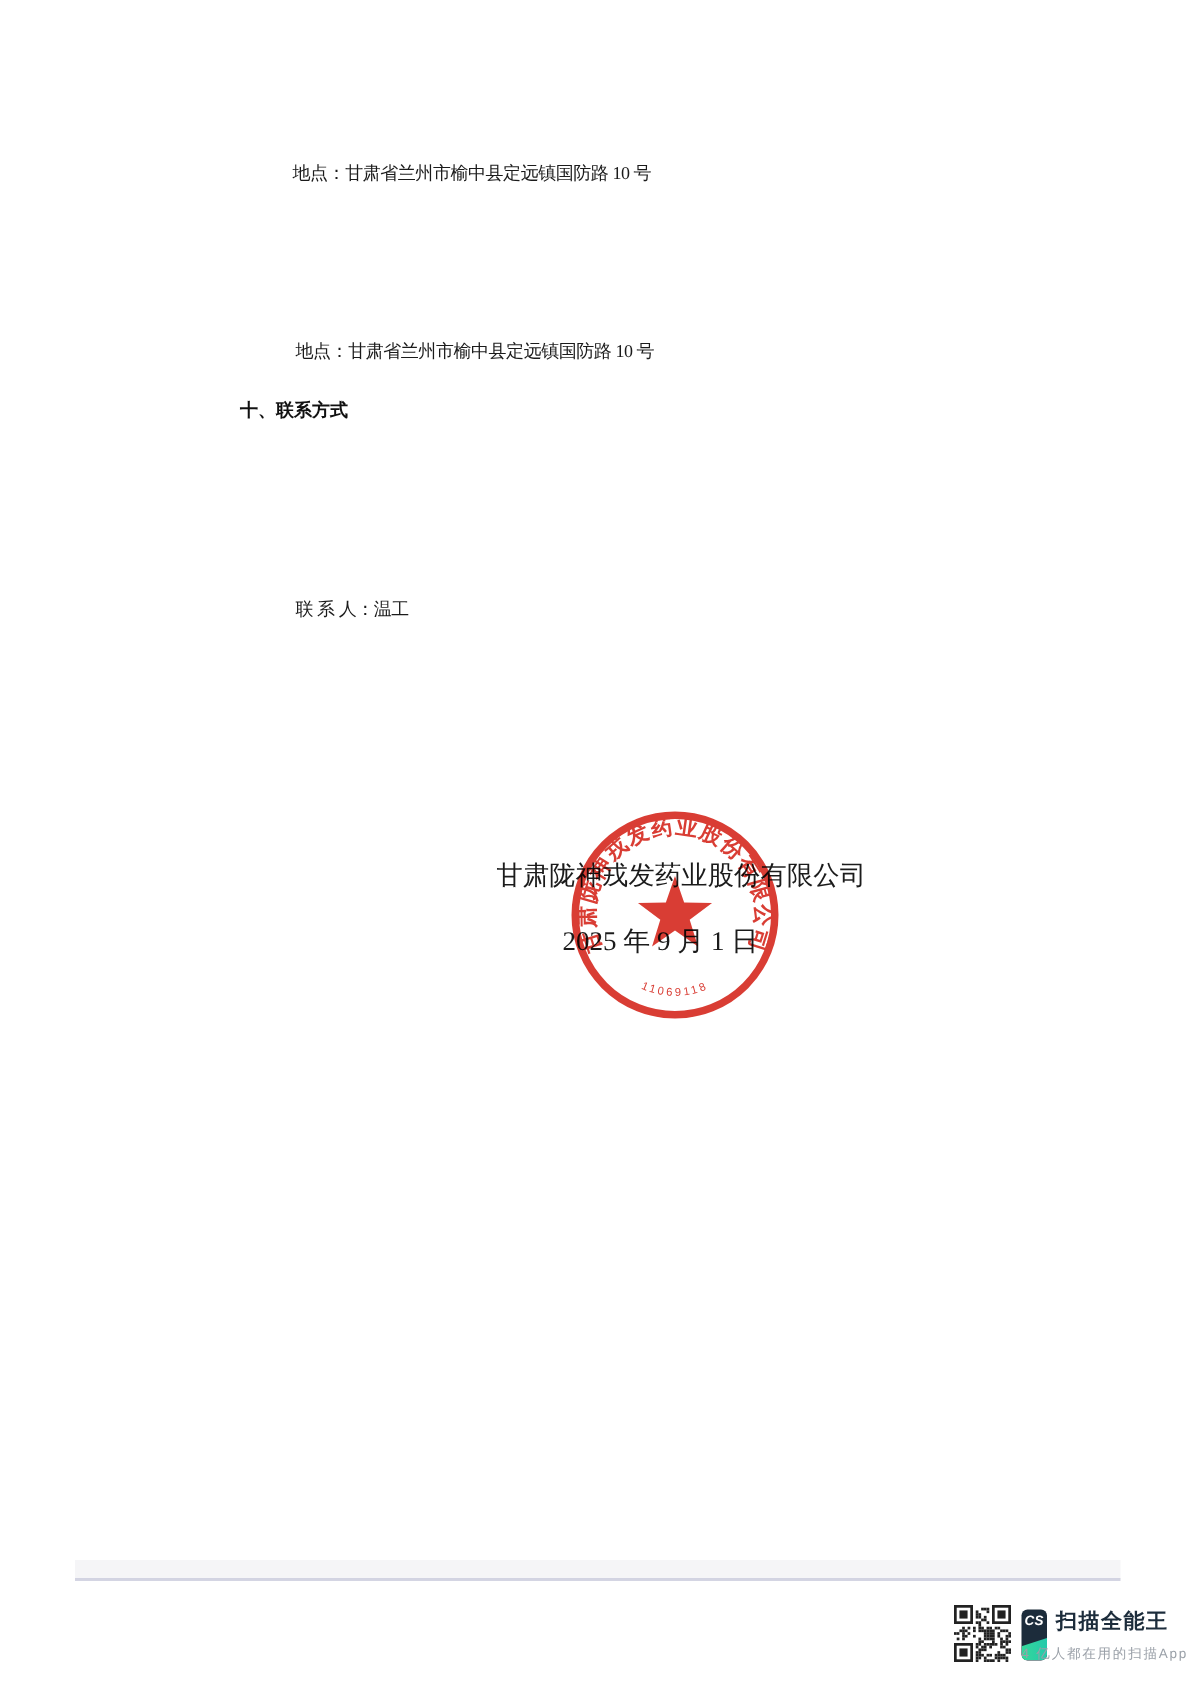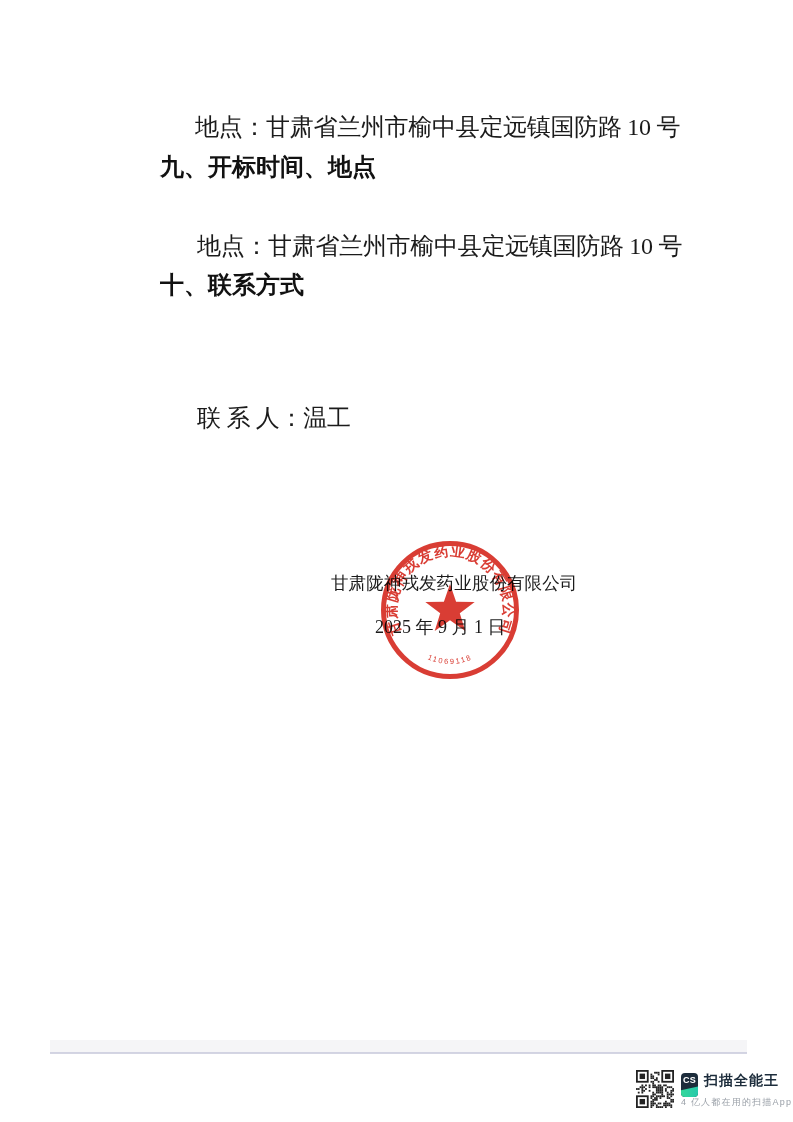--- a/index.html
+++ b/index.html
@@ -9,26 +9,25 @@
   .page {
     position: absolute; left: 0; top: 0; width: 793px; height: 1122px;
     background: #ffffff;
     font-family: "Liberation Serif", "DejaVu Serif", serif;
     color: #161616;
   }
 
   
   .doc-line {
     position: absolute;
-    font-size: 24px;
+    font-size: 12px;
     line-height: 22px;
     letter-spacing: -0.3px;
     white-space: pre;
     color: #1b1b1b;
-    margin-top: 12px;
   }
   .doc-line.heading {
     font-family: "Liberation Sans", "DejaVu Sans", sans-serif;
     font-weight: bold;
     letter-spacing: 0px;
     color: #111;
   }
   .l0 { left: 195px; top: 104px; }
   .l1 { left: 160px; top: 144px; }
   .l2 { left: 197px; top: 184px; }
@@ -66,22 +65,22 @@
   .scan-edge-line {
     position: absolute; left: 50px; top: 1052px; width: 697px; height: 2px;
     background: #c9cbdc; opacity: 0.8;
   }
 
   
   .watermark { position: absolute; left: 636px; top: 1068px; width: 150px; height: 46px;
     font-family: "Liberation Sans", "DejaVu Sans", sans-serif; }
   .qr { position: absolute; left: 0px; top: 2px; width: 38px; height: 38px; }
   .cs-logo {
-    position: absolute; left: 45px; top: 5px; width: 17px; height: 24px;
-    background: #1c2c3b; border-radius: 4px; overflow: hidden;
+    position: absolute; left: 45px; top: 5px; width: 17px; height: 34px;
+    background: #1c2c3b; border-radius: 4px; overflow: hidden; font-style: italic;
   }
   .cs-logo::after {
     content: ""; position: absolute; left: 0; right: 0; bottom: 0; height: 100%;
     background: linear-gradient(90deg, #35d89a, #25c9ab);
     clip-path: polygon(0 72%, 100% 56%, 100% 100%, 0 100%);
   }
   .cs-logo span {
     position: relative; z-index: 2; display: block; text-align: center;
     color: #ffffff; font-weight: bold; font-size: 9px; line-height: 14px;
     letter-spacing: 0.2px;
@@ -96,21 +95,20 @@
     position: absolute; left: 45px; top: 28px;
     font-size: 9px; color: #9aa0a8; letter-spacing: 1.2px; white-space: nowrap;
   }
 </style>
 </head>
 <body>
 
 <div class="page">
 
   <div class="doc-line l0">地点：甘肃省兰州市榆中县定远镇国防路 10 号</div>
-  <div class="doc-line l1 heading">九、开标时间、地点</div>
   <div class="doc-line l3">地点：甘肃省兰州市榆中县定远镇国防路 10 号</div>
   <div class="doc-line l4 heading">十、联系方式</div>
   <div class="doc-line l7">联 系 人：温工</div>
 
   <div class="sig-company">甘肃陇神戎发药业股份有限公司</div>
   <div class="sig-date">2025 年 9 月 1 日</div>
 
   <svg class="seal" viewBox="0 0 148 148">
     <defs>
       <path id="seal-arc-top" d="M 25.1 96.8 A 54 54 0 1 1 122.9 96.8" fill="none"></path>

